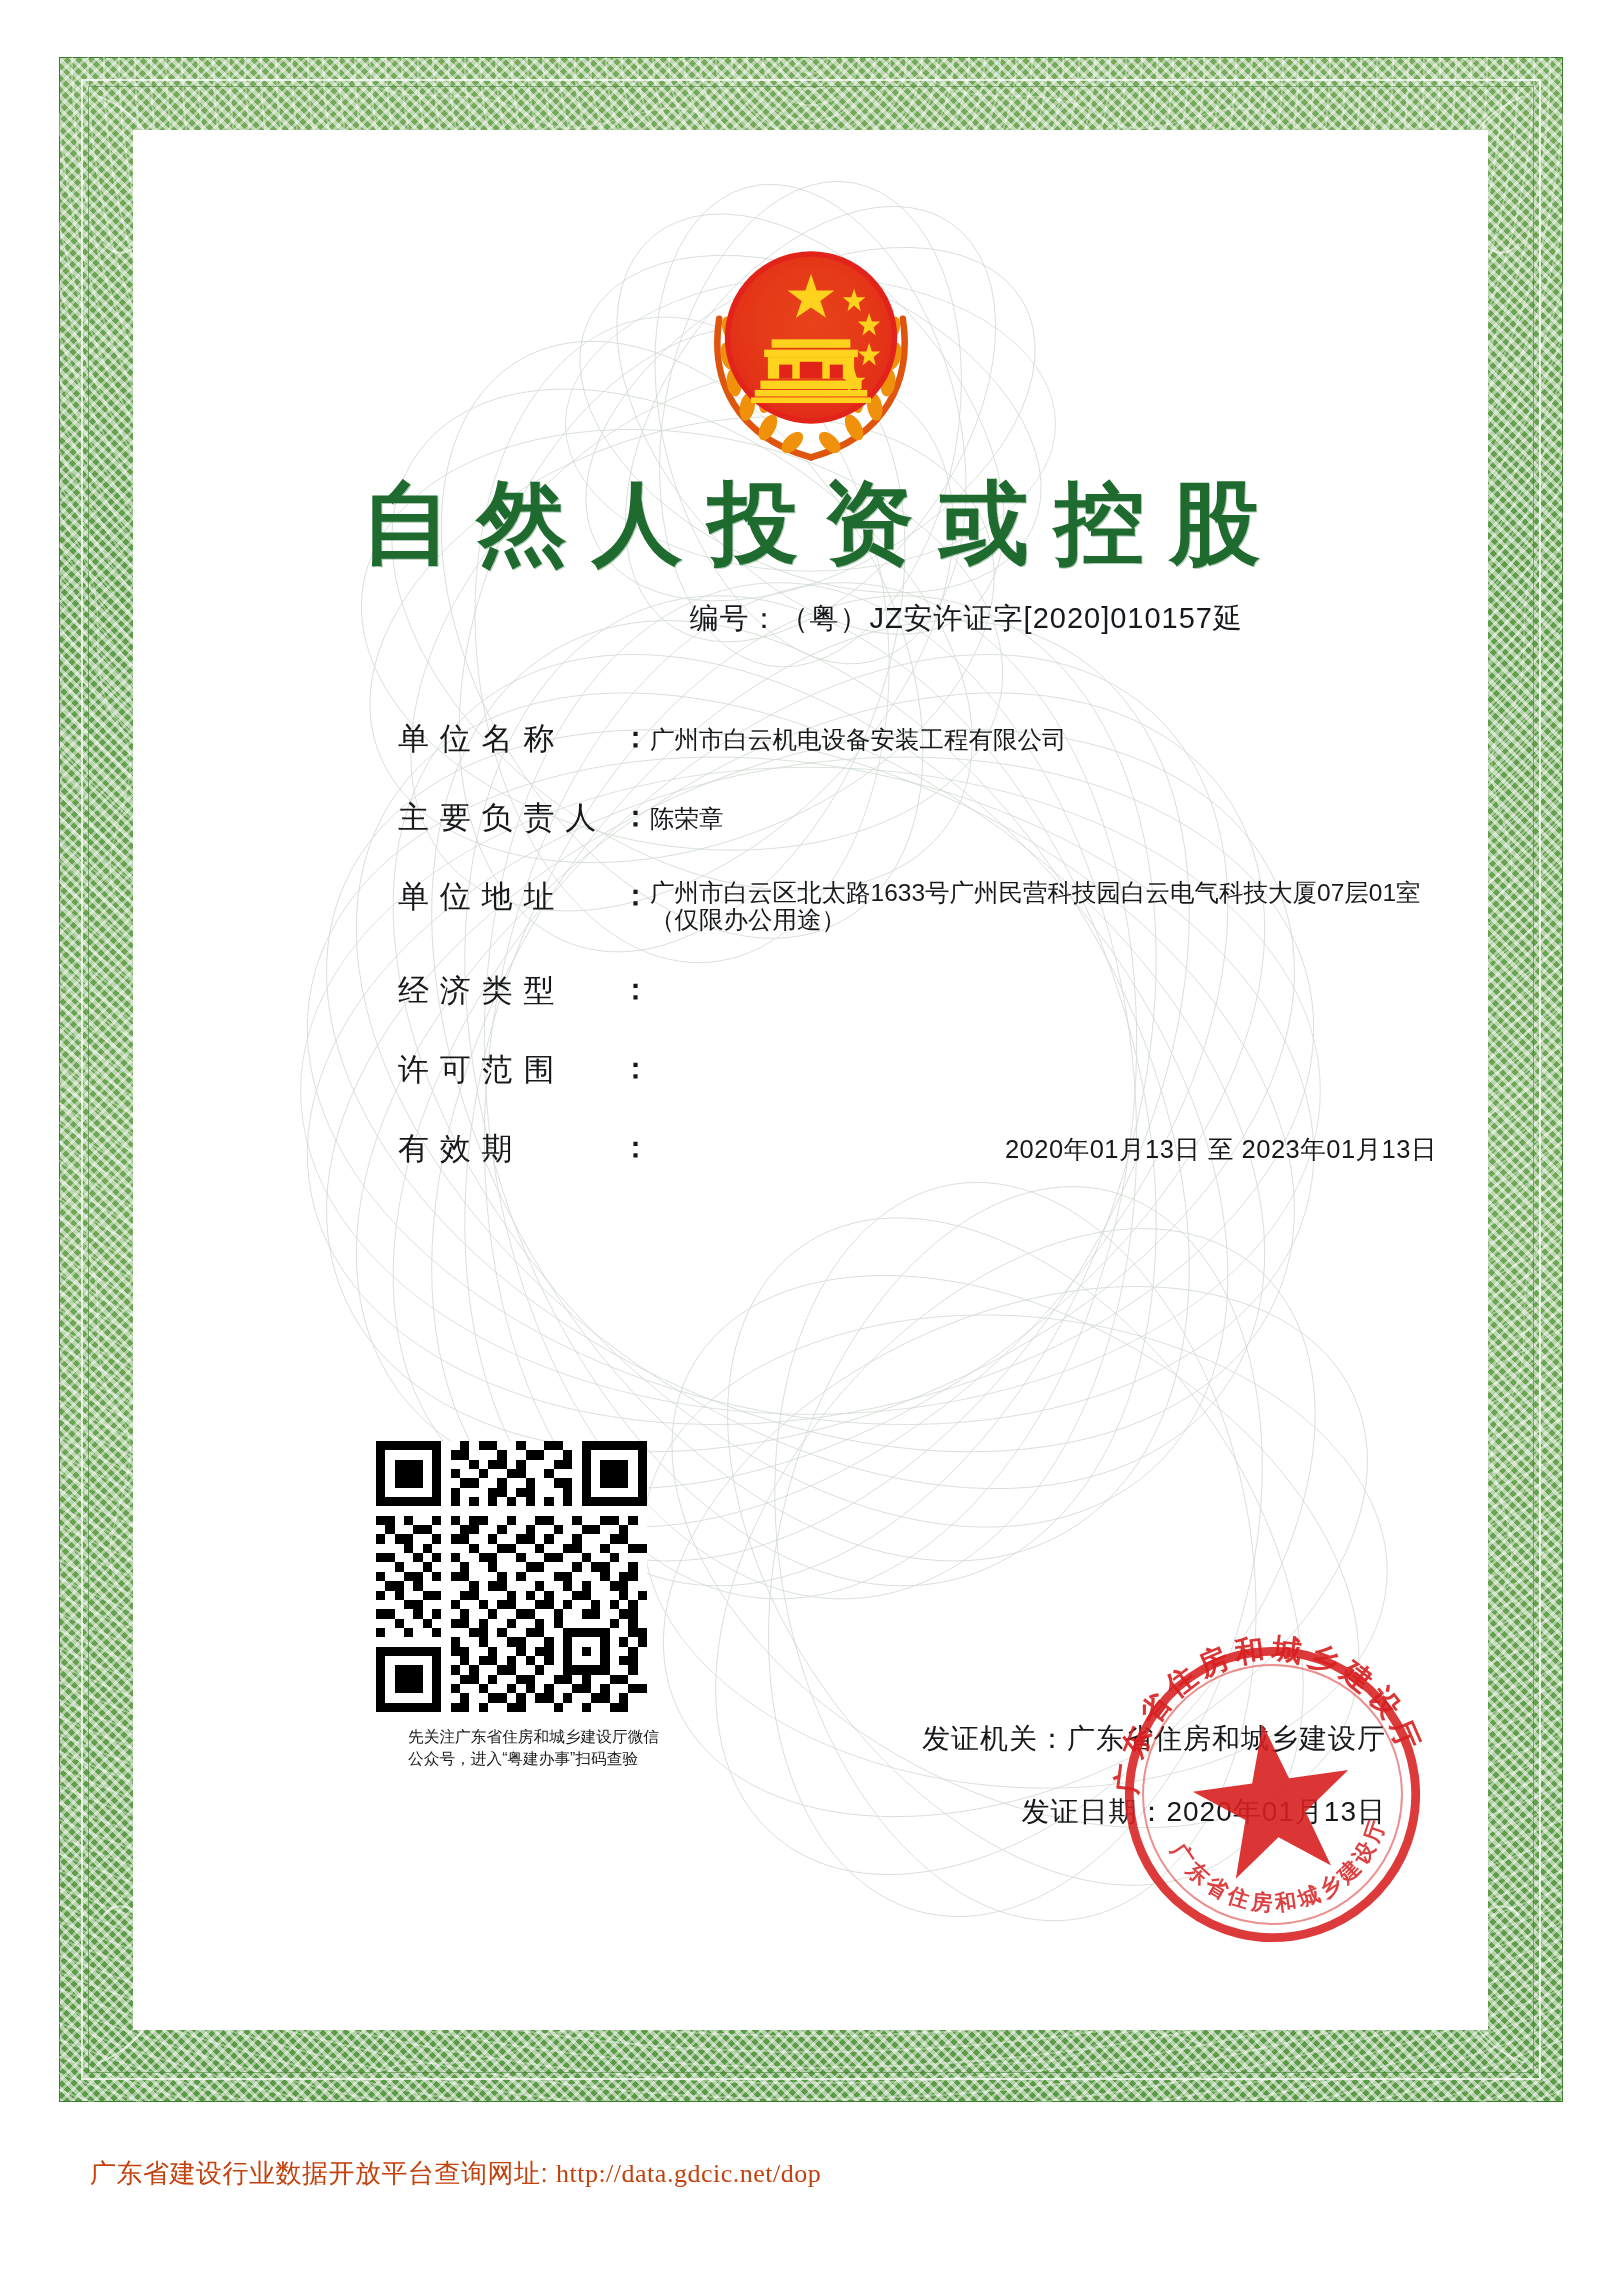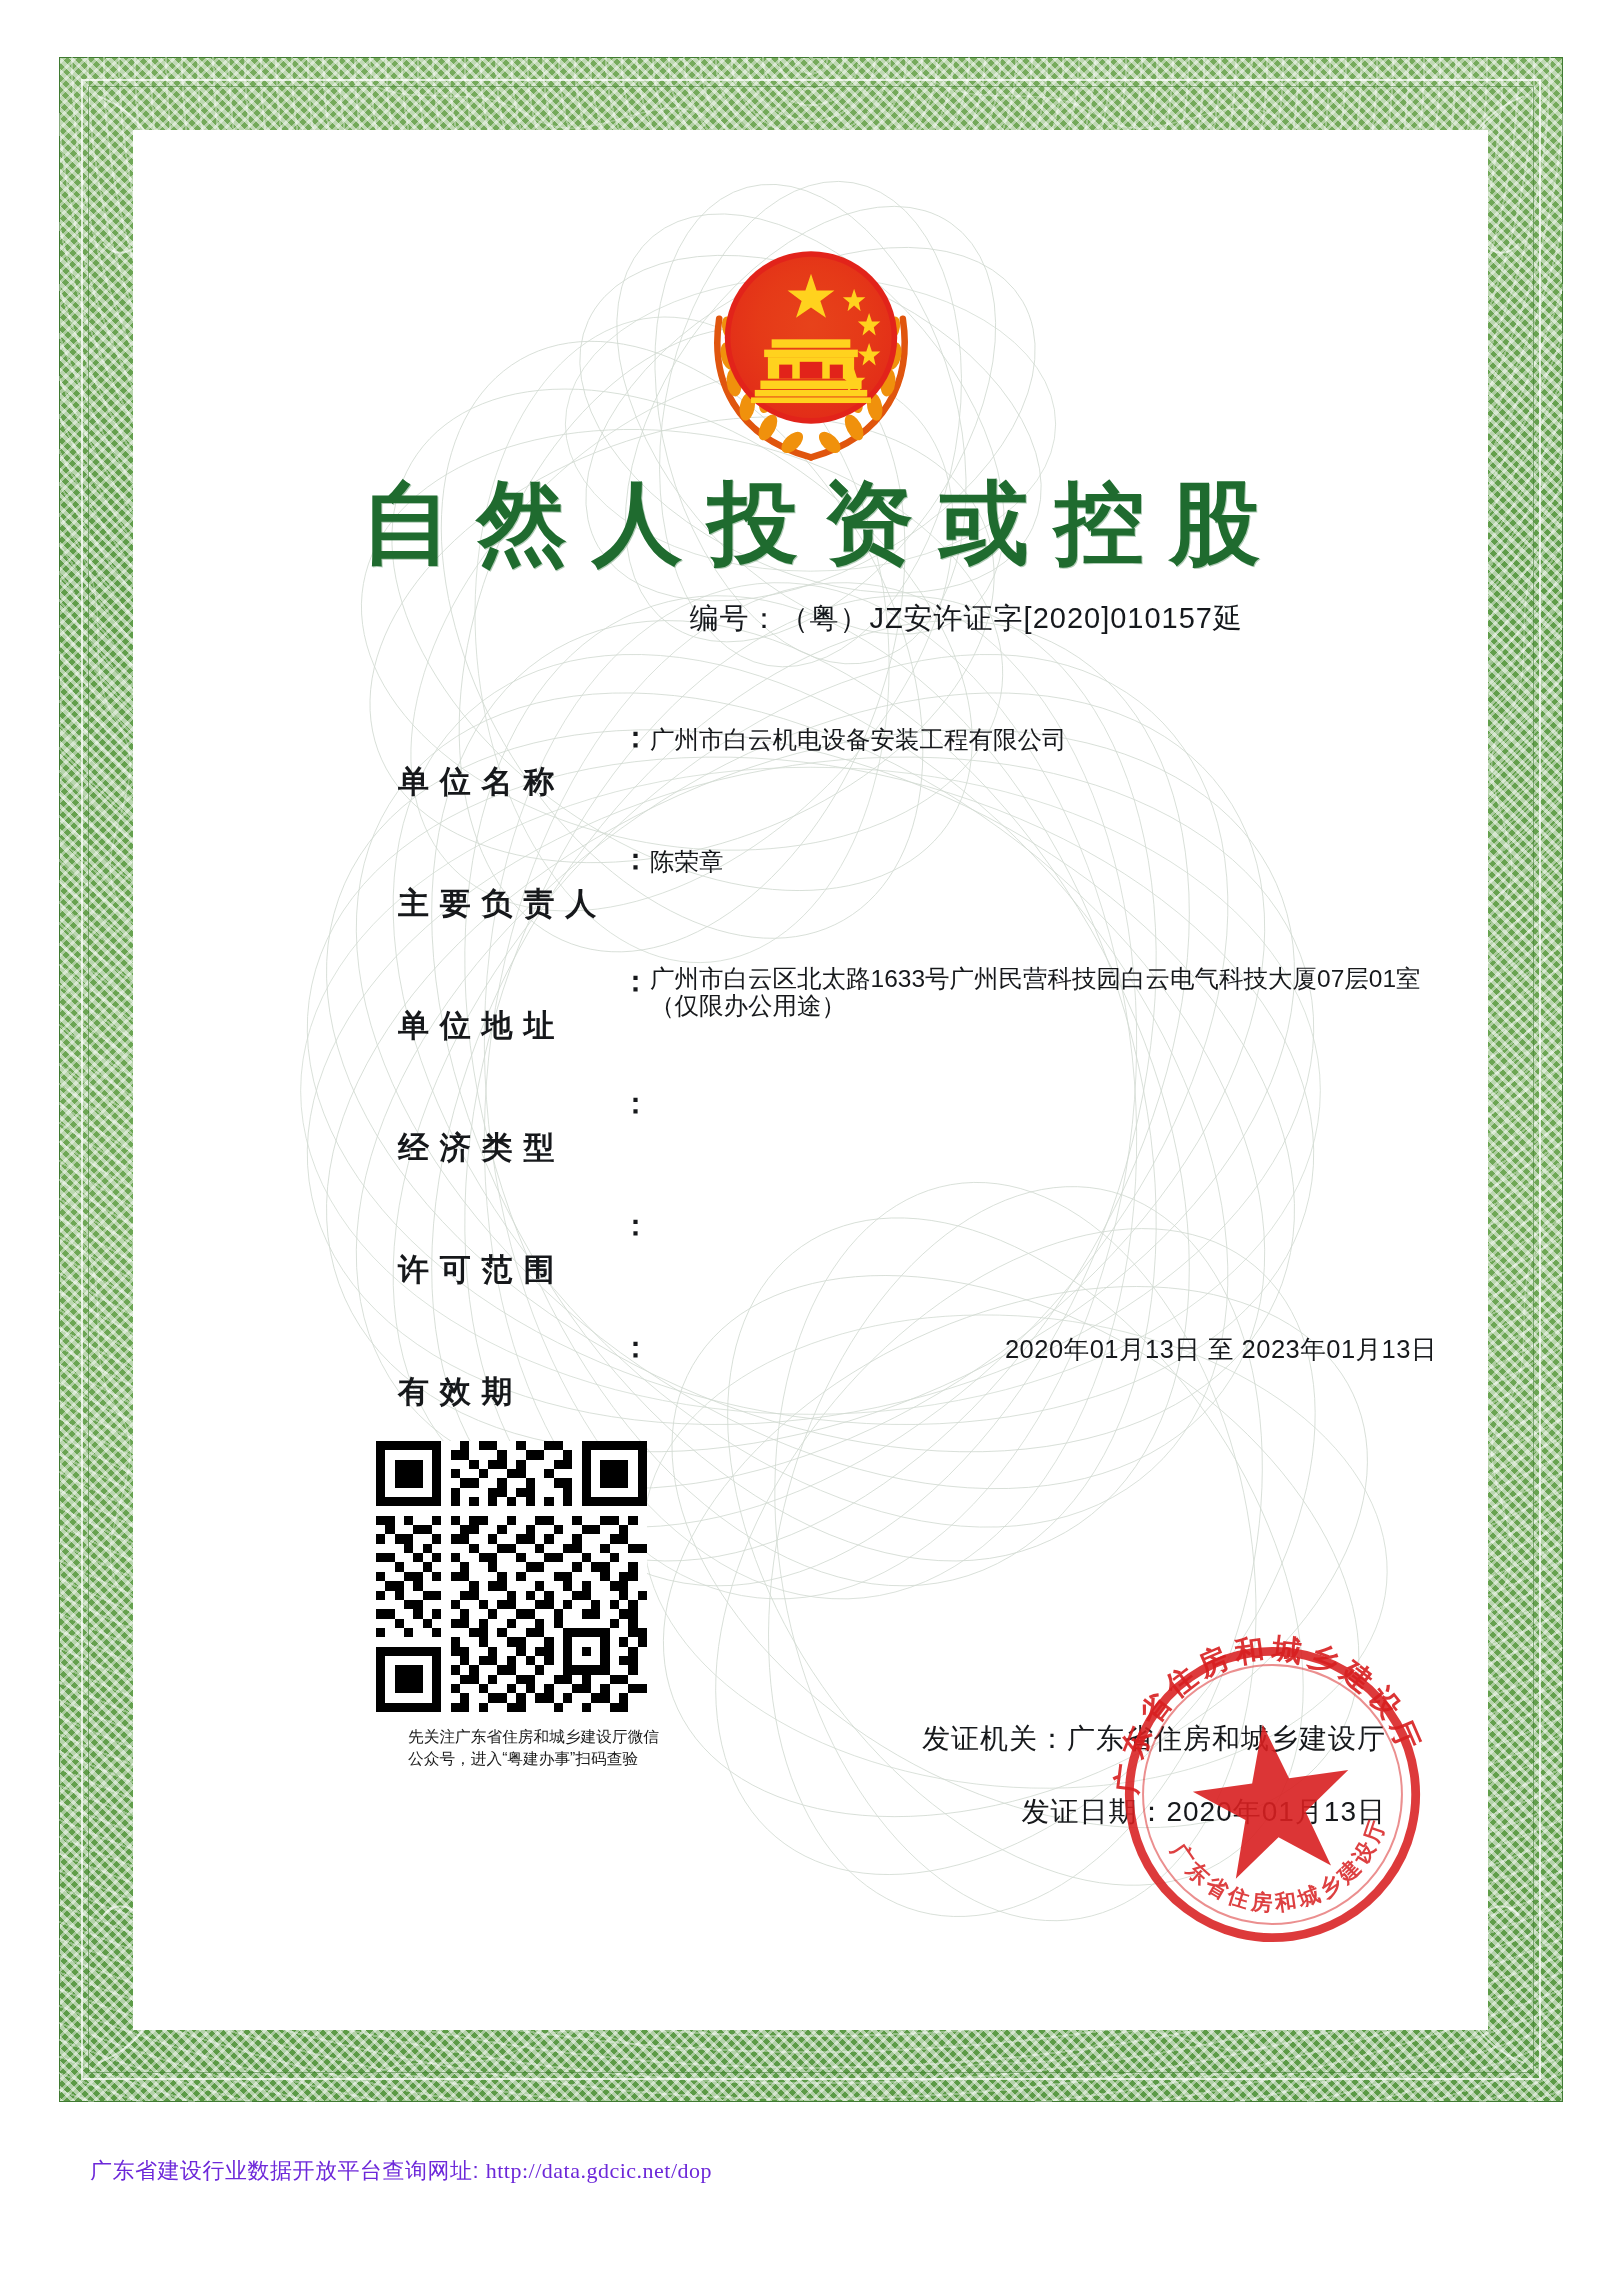--- a/index.html
+++ b/index.html
@@ -111,25 +111,24 @@
   .row{
     display:flex;
     align-items:flex-start;
     margin-bottom:37px;
     min-height:39px;
   }
   .label{
     width:223px;
     flex:0 0 223px;
     font-size:31px;
-    font-weight:bold;
+    font-weight:normal;
     color:#16181b;
     letter-spacing:10.8px;
     white-space:nowrap;
-    margin-top:43px;
   }
   .colon{
     flex:0 0 19.6px;
     font-size:29px;
     font-weight:bold;
     color:#16181b;
     line-height:39px;
   }
   .value{
     flex:1 1 auto;
@@ -184,22 +183,22 @@
     top:1488px;
     width:353px;height:353px;
     pointer-events:none;
   }
 
   
   .footer{
     position:absolute;
     left:90px;
     top:2156px;
-    font-size:22px;
-    color:#6d28d9;
+    font-size:26px;
+    color:#c2410c;
     letter-spacing:0.5px;
   }
   .footer .url{font-family:"Liberation Serif","DejaVu Serif",serif;}
 </style>
 </head>
 <body>
 
 <div class="page">
 
   <div class="cert">

